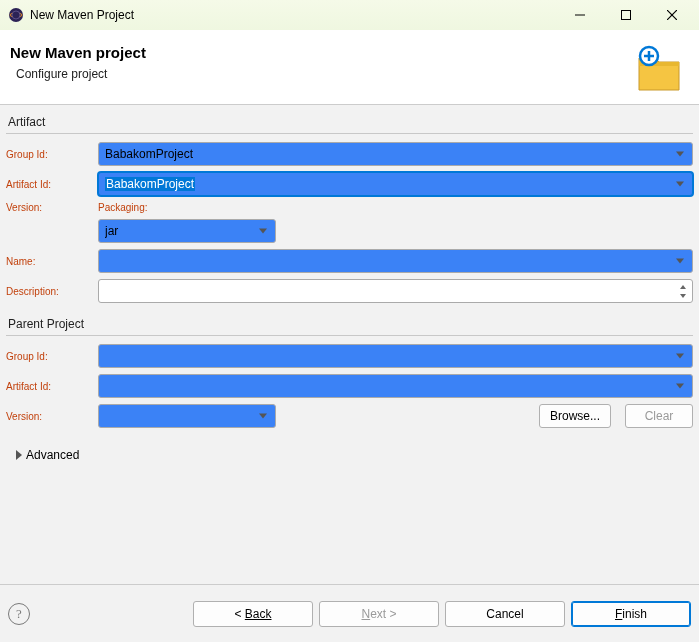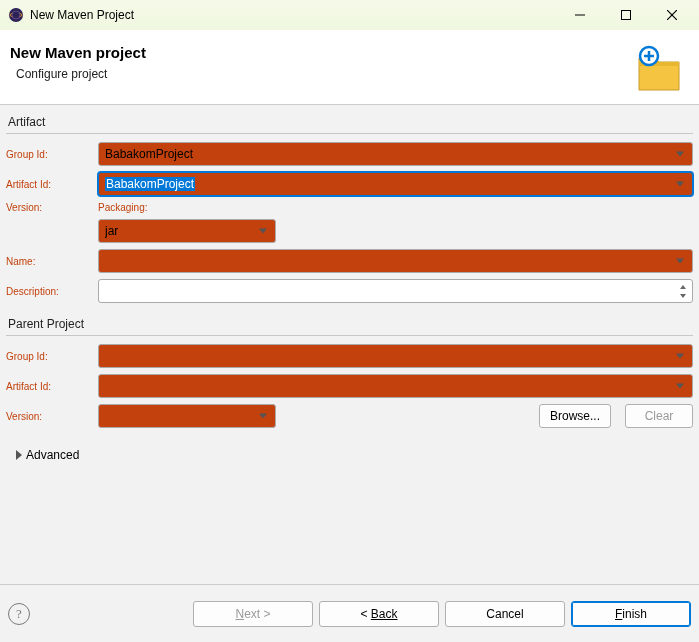--- a/index.html
+++ b/index.html
@@ -20,21 +20,21 @@
     .content { flex: 1; background: #f2f2f2; padding: 10px 6px 6px 6px; overflow: auto; }
     
     .section-label { font-size: 12px; color: #222; margin-bottom: 4px; padding-left: 2px; }
     .divider { height: 1px; background: #c8c8c8; margin: 2px 0 8px 0; }
     
     .form { display: grid; grid-template-columns: 86px 1fr; gap: 6px 6px; align-items: center; }
     .form label { font-size: 10px; color: #c2410c; }
     .form .full { grid-column: 2 / 3; }
     
     .combo, .select, .text-input {
-      height: 24px; background: #c2410c; border: 1px solid #aaa; border-radius: 3px;
+      height: 24px; background: #3b82f6; border: 1px solid #aaa; border-radius: 3px;
       font-size: 12px; padding: 0 24px 0 6px; position: relative; display: flex; align-items: center;
       width: 100%;
     }
     .combo.small, .select.small { width: 178px; }
     .combo .value, .select .value, .text-input .value { flex: 1; white-space: nowrap; overflow: hidden; }
     .combo::after, .select::after {
       content: ""; position: absolute; right: 8px; top: 50%; width: 0; height: 0;
       border-left: 4px solid transparent; border-right: 4px solid transparent; border-top: 5px solid #555;
       transform: translateY(-50%);
     }
@@ -177,17 +177,17 @@
   <div class="adv">
     <span class="tri"></span>
     <span>Advanced</span>
   </div>
 
 </div>
 
 <div class="footer">
   <div class="help">?</div>
   <div class="spacer"></div>
+  <button class="btn">&lt; <span class="mn">Back</span></button>
   <button class="btn" disabled=""><span class="mn">N</span>ext &gt;</button>
-  <button class="btn">&lt; <span class="mn">Back</span></button>
   <button class="btn">Cancel</button>
   <button class="btn primary"><span class="mn">F</span>inish</button>
 </div>
 
 </body></html>

